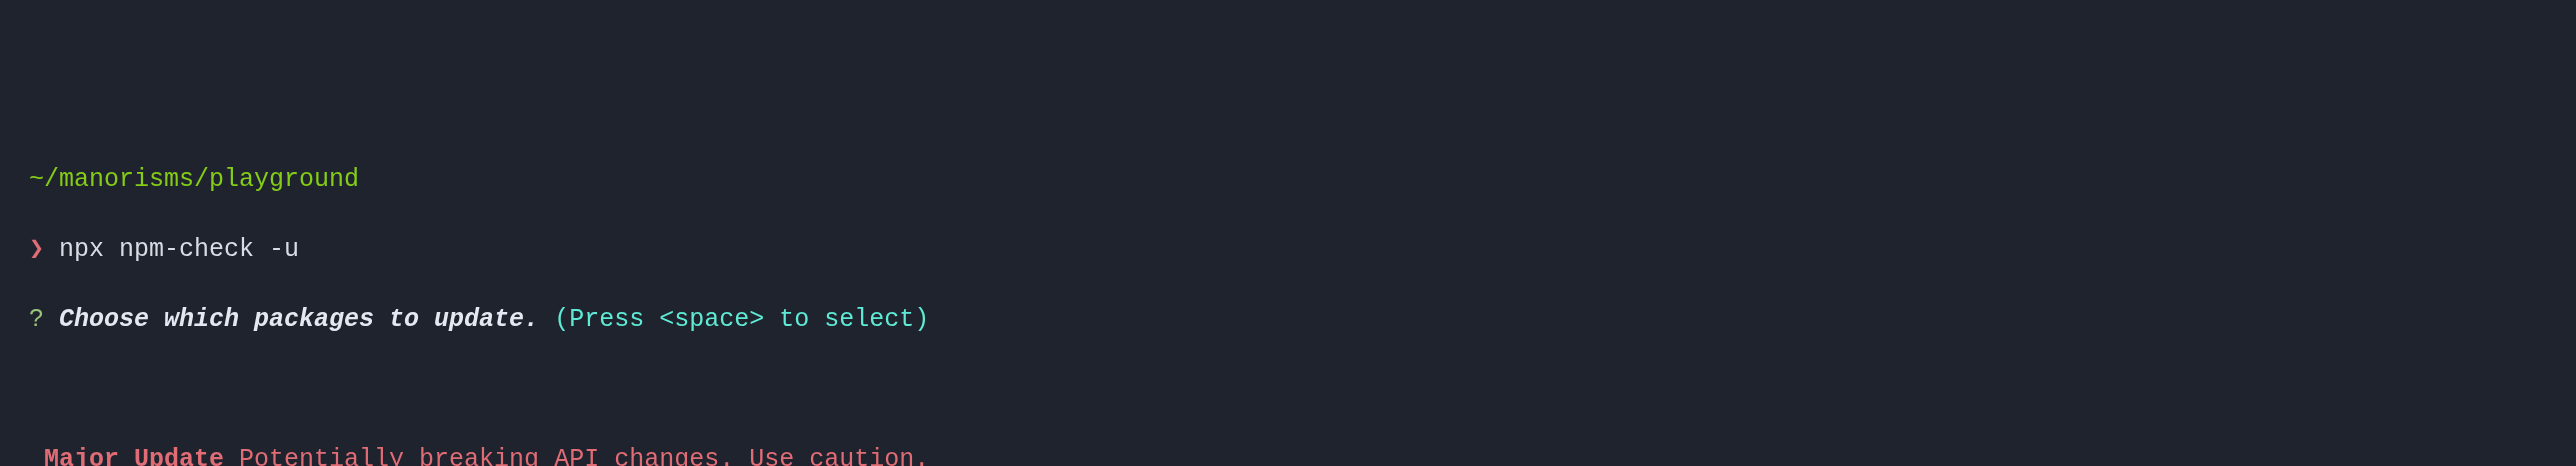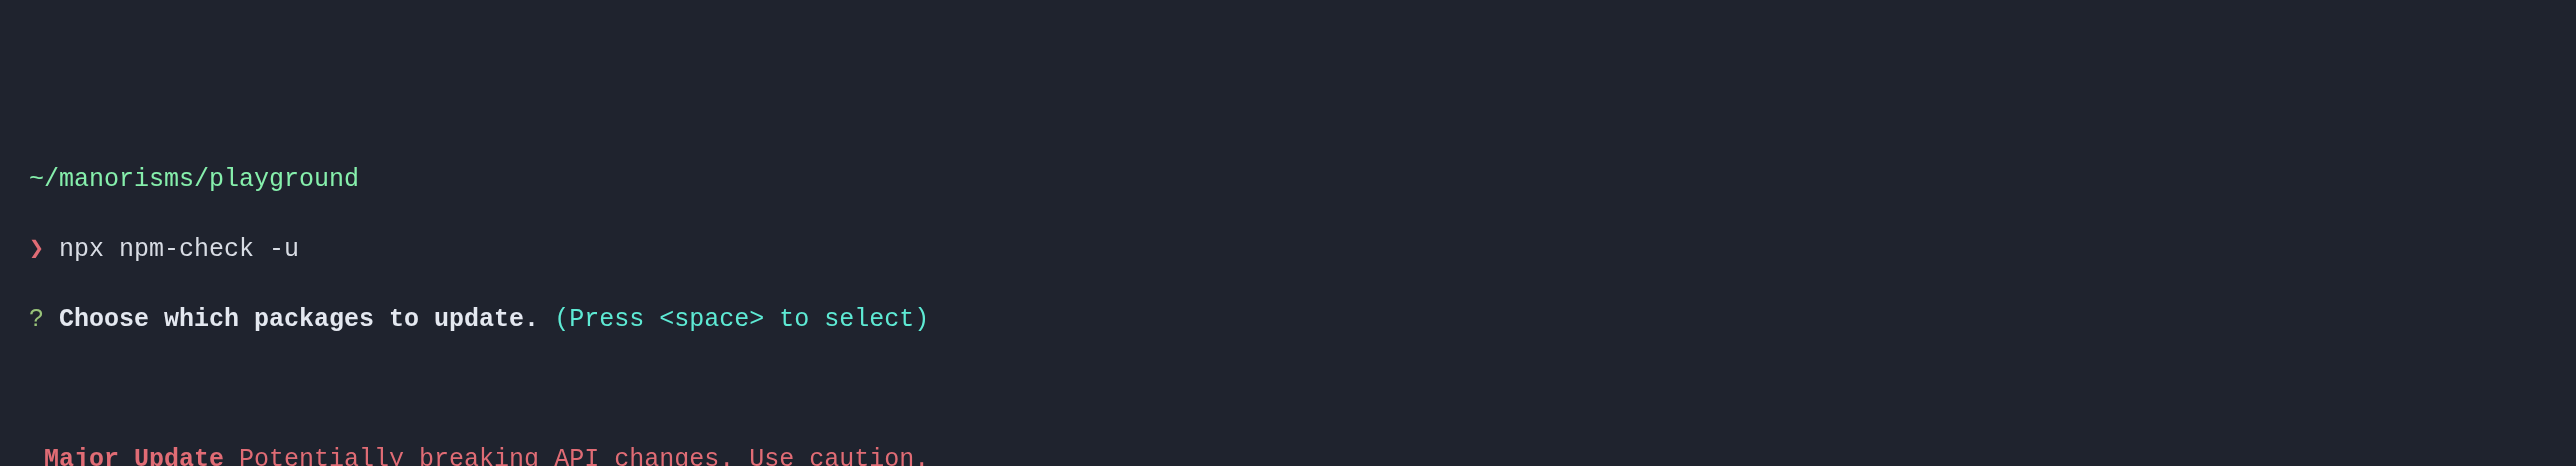--- a/index.html
+++ b/index.html
@@ -12,26 +12,26 @@
       font-family: 'Menlo', 'Consolas', 'Courier New', monospace;
       font-size: 25px;
       line-height: 1.4;
       color: #d8dce4;
       padding: 21.5px 29px;
       white-space: pre;
       width: 2576px;
       height: 467px;
       overflow: hidden;
     }
-    .cyan { color: #86efac; font-family: Liberation Mono, monospace; }
+    .cyan { color: #84cc16; font-family: Liberation Mono, monospace; }
     .red { color: #e06c75; }
     .red-bold { color: #e06c75; font-weight: bold; }
     .green { color: #98c379; }
     .dim { color: #5eead4; }
-    .white-bold { color: #e4e8f0; font-weight: bold; }
+    .white-bold { color: #e4e8f0; font-weight: bold; font-style: italic; }
     .under { text-decoration: underline; }
     .line { display: block; }
   </style>
 </head>
 <body>
 
 
 
 <span class="line"><span class="cyan">~/manorisms/playground</span></span>
 <span class="line"><span class="red-bold">❯</span> <span>npx npm-check -u</span></span>

